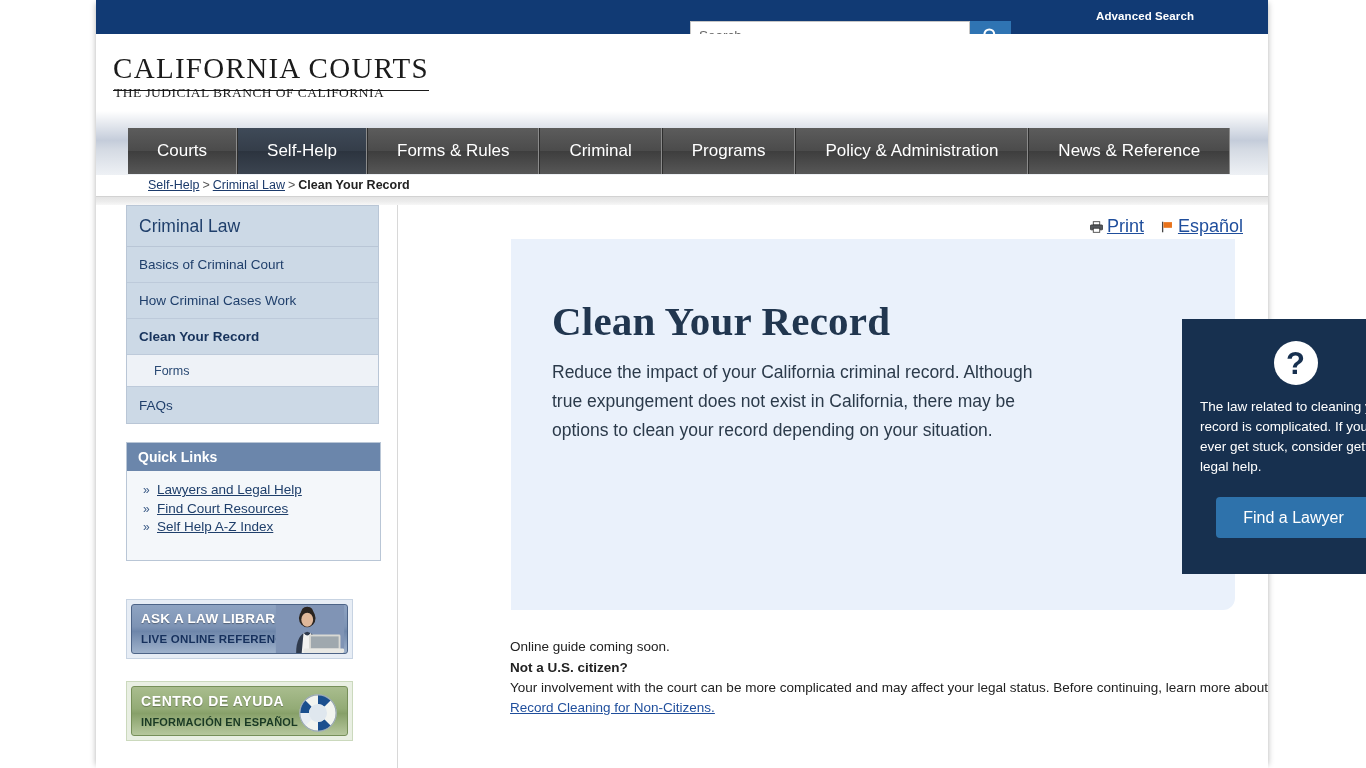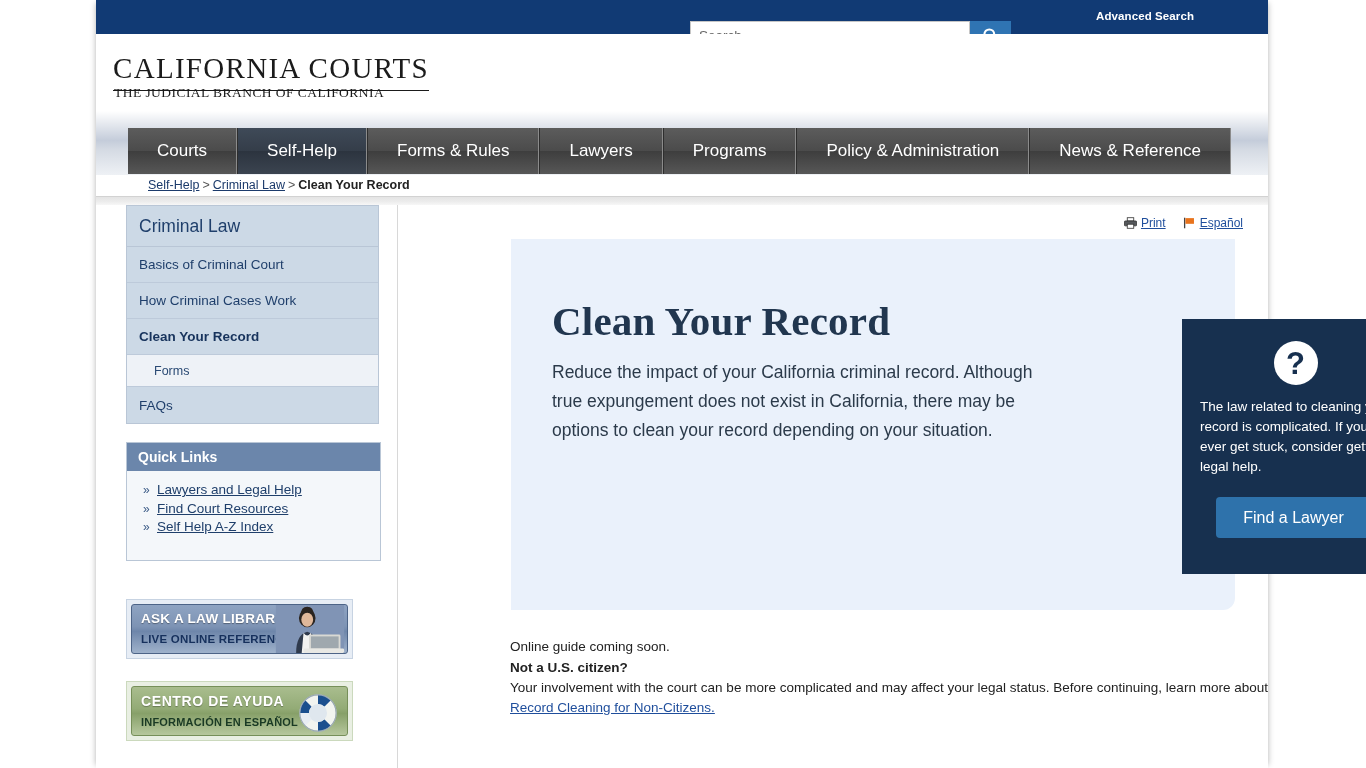--- a/index.html
+++ b/index.html
@@ -305,21 +305,21 @@
     width: 42px; height: 42px;
   }
 
   
   #util-links {
     position: absolute;
     right: 25px; top: 11px;
     display: flex;
     align-items: center;
     gap: 17px;
-    font-size: 12px;
+    font-size: 18px;
   }
   .util {
     display: flex; align-items: center; gap: 4px;
     color: #1f4e9c;
     text-decoration: none;
   }
   .util span.lbl { text-decoration: underline; }
 
   
   #hero {
@@ -424,21 +424,21 @@
   <div id="masthead">
     <div id="brand-main">CALIFORNIA COURTS</div>
     <div id="brand-sub">THE JUDICIAL BRANCH OF CALIFORNIA</div>
   </div>
 
   <div id="navband">
     <div id="nav">
       <a class="nav-item" href="#">Courts</a>
       <a class="nav-item active" href="#">Self-Help</a>
       <a class="nav-item" href="#">Forms &amp; Rules</a>
-      <a class="nav-item" href="#">Lawyers</a>
+      <a class="nav-item" href="#">Criminal</a>
       <a class="nav-item" href="#">Programs</a>
       <a class="nav-item" href="#">Policy &amp; Administration</a>
       <a class="nav-item" href="#">News &amp; Reference</a>
     </div>
   </div>
 
   <div id="crumbband">
     <div id="crumbs">
       <a href="#">Self-Help</a><span class="sep">&gt;</span><a href="#">Criminal Law</a><span class="sep">&gt;</span><span class="current">Clean Your Record</span>
     </div>

